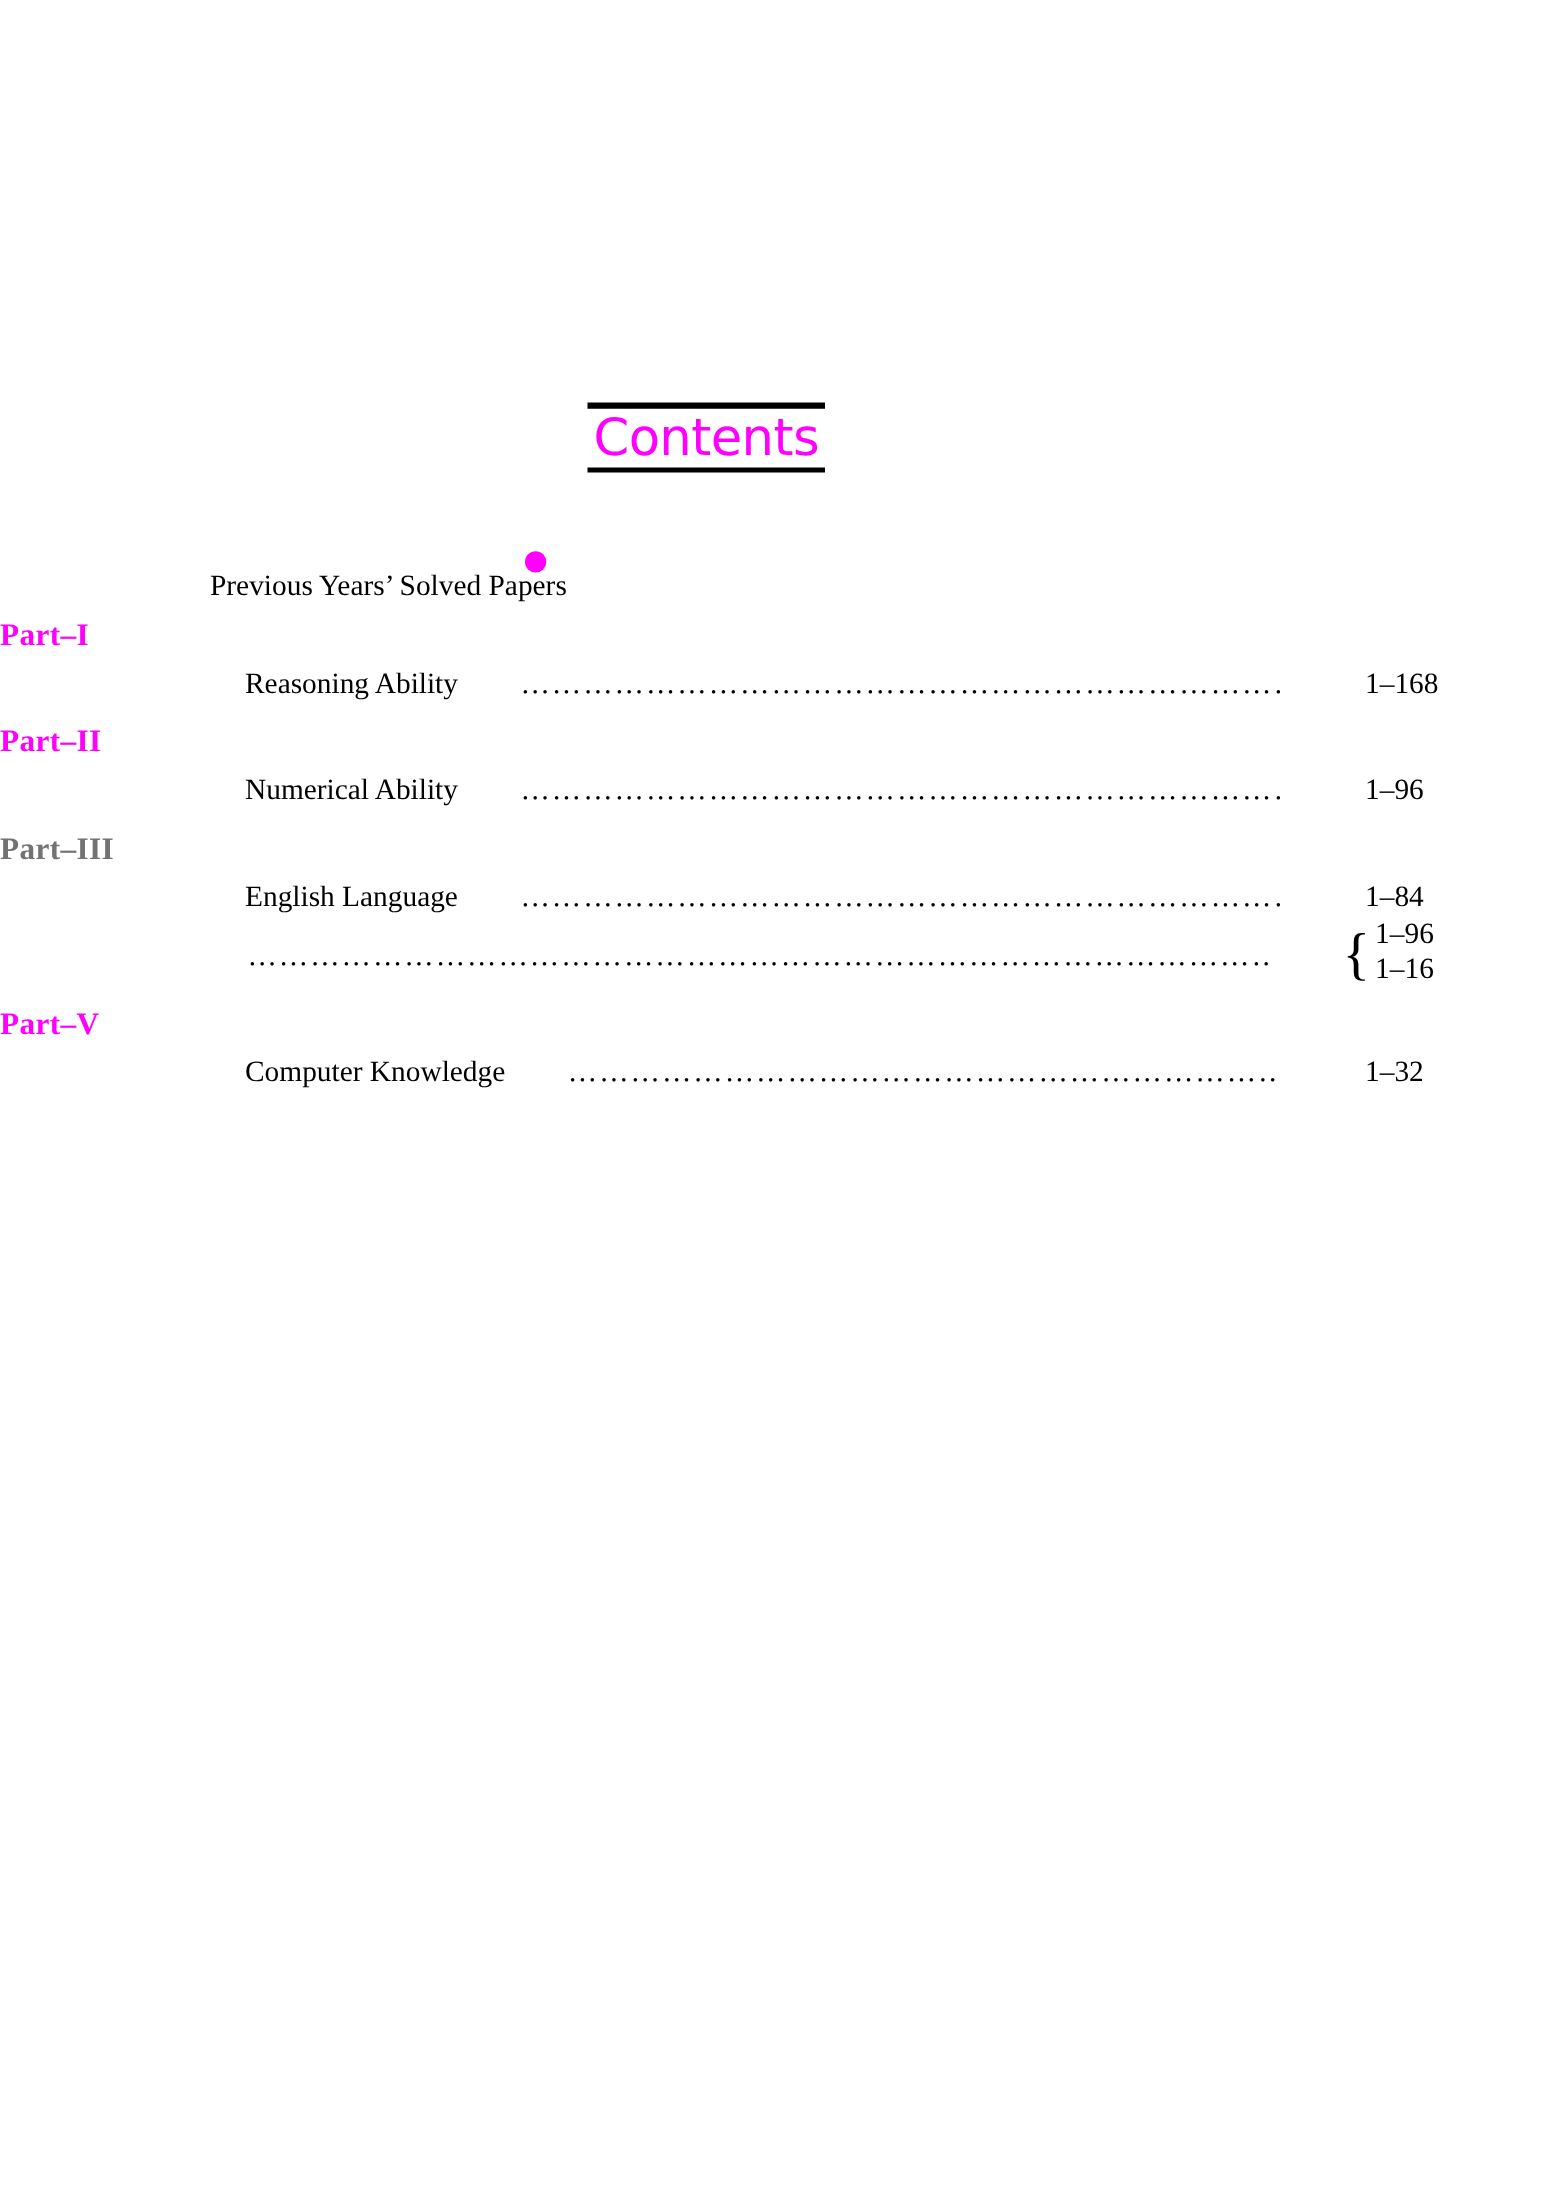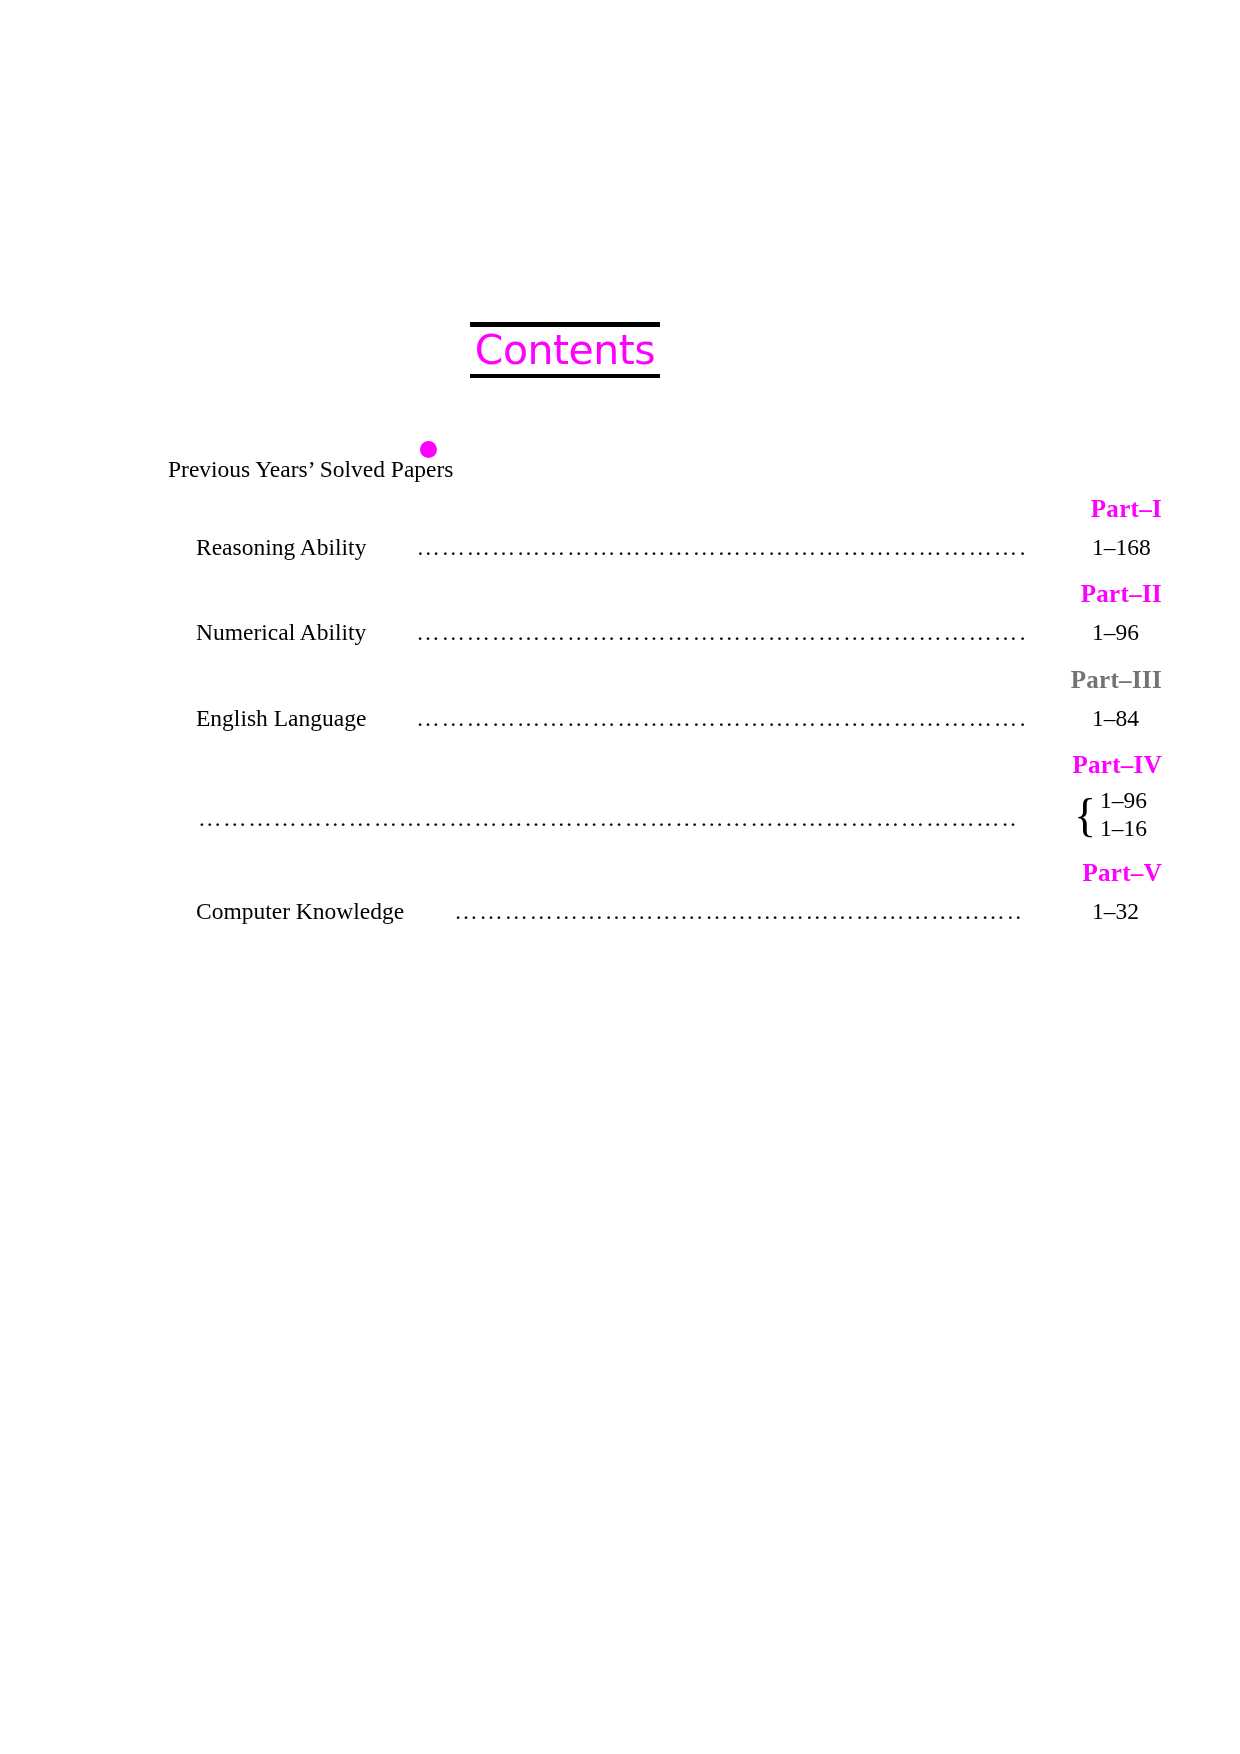--- a/index.html
+++ b/index.html
@@ -77,21 +77,21 @@
   .parts {
     position: absolute;
     left: 0;
     top: 478px;
     width: 1240px;
   }
   .part-group {
     width: 1240px;
   }
   .part-heading {
-    text-align: right;
+    text-align: left;
     font-weight: bold;
     font-size: 25px;
     letter-spacing: 0.3px;
     padding-top: 17px;
     padding-bottom: 8px;
     padding-right: 78px;
   }
 
   .entry {
     position: relative;
@@ -191,21 +191,20 @@
       </div>
       <div class="part-group">
         <div class="part-heading" style="color: #737373;">Part–III</div>
         <div class="entry">
           <span class="entry-title">English Language</span>
           <span class="leaders">……………………………………………………………………………………………………………………………………………………………</span>
           <span class="entry-pages">1–84</span>
         </div>
       </div>
       <div class="part-group">
-        <div class="part-heading" style="color: rgb(255, 0, 255);">Part–IV</div>
         <div class="entry braced">
           <span class="leaders">……………………………………………………………………………………………………………………………………………………………</span>
           <span class="entry-pages-wrap">
             <span class="brace">{</span>
             <span class="pages-stack">
               <span>1–96</span>
               <span>1–16</span>
             </span>
           </span>
         </div>

